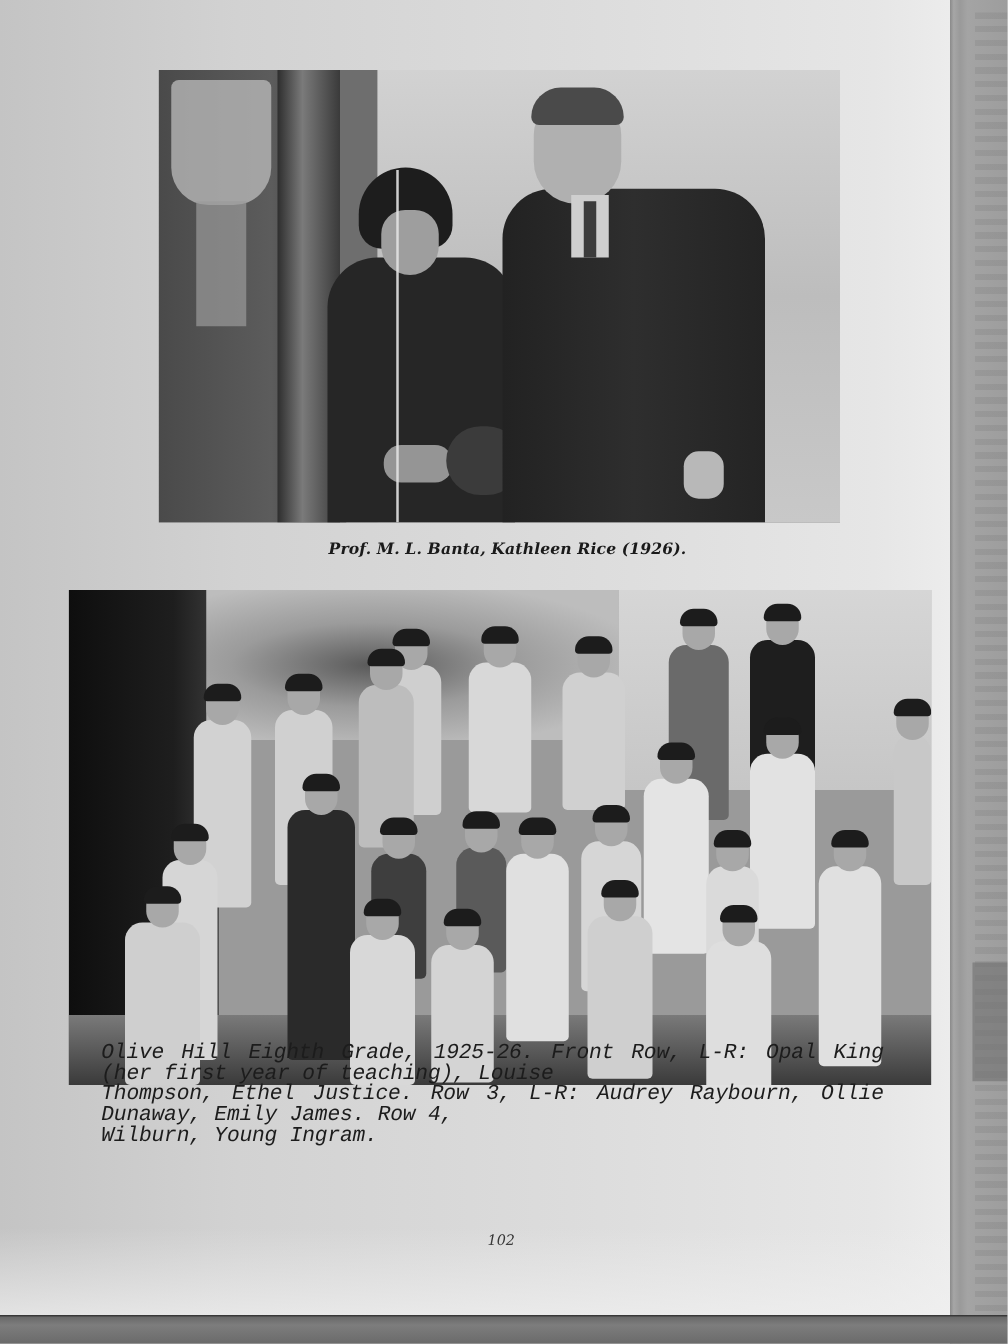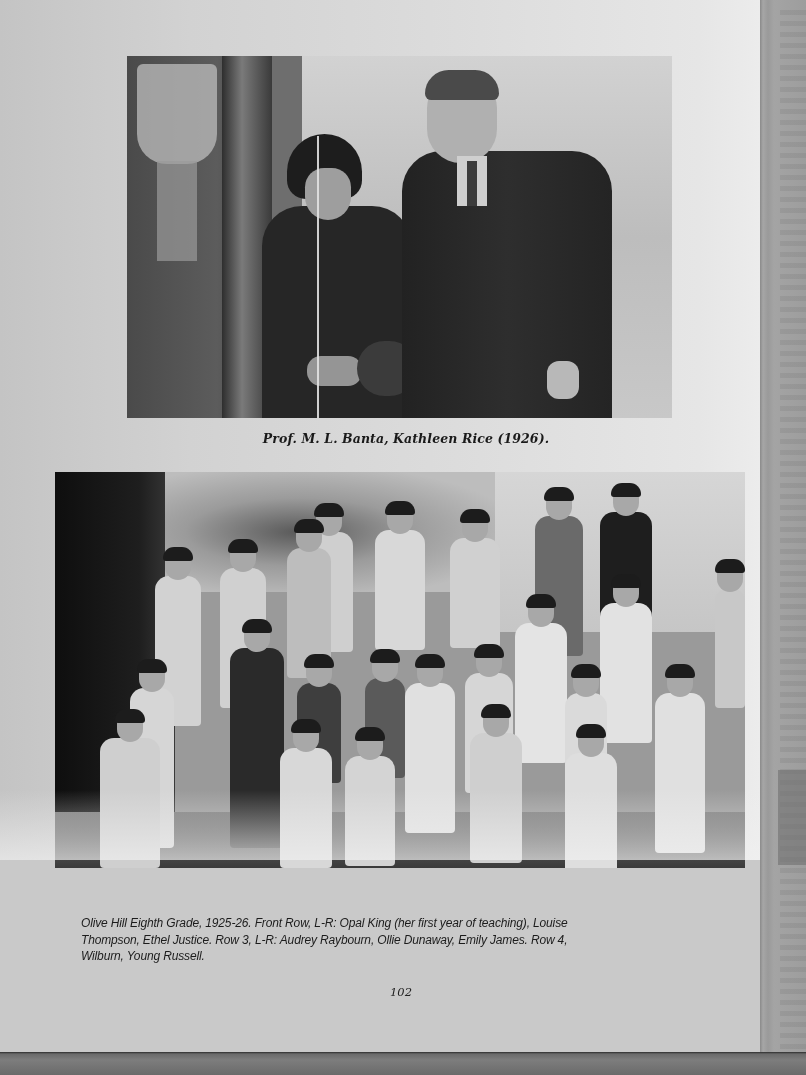--- a/index.html
+++ b/index.html
@@ -2,21 +2,21 @@
 <html><head>
   <meta charset="utf-8">
   <style>
     html, body { margin: 0; padding: 0; }
     body {
       width: 806px; height: 1075px; overflow: hidden; position: relative;
       background: #c9c9c9;
       font-family: "DejaVu Serif", serif;
     }
     .page {
-      position: absolute; left: 0; top: 0; width: 760px; height: 860px;
+      position: absolute; left: 0; top: 0; width: 760px; height: 1052px;
       background: linear-gradient(90deg, #c4c4c4 0%, #d2d2d2 25%, #dcdcdc 60%, #e6e6e6 92%, #ececec 100%);
     }
     .page::after {
       content: ""; position: absolute; left: 0; right: 0; bottom: 0; height: 70px;
       background: linear-gradient(180deg, rgba(255,255,255,0) 0%, rgba(240,240,240,0.7) 100%);
     }
     .gutter {
       position: absolute; left: 760px; top: 0; width: 46px; height: 1075px;
       background: linear-gradient(90deg, #8a8a8a 0px, #a6a6a6 3px, #9a9a9a 8px, #a4a4a4 14px, #9d9d9d 46px);
     }
@@ -73,23 +73,23 @@
     }
     .pb-tree-dark { position: absolute; left: 0; top: 0; width: 120px; height: 396px; background: linear-gradient(90deg, #0e0e0e, #1e1e1e 70%, #3a3a3a); }
     .pb-foliage { position: absolute; left: 110px; top: 0; width: 330px; height: 120px; background: radial-gradient(ellipse at 40% 50%, #5a5a5a 0%, #9b9b9b 40%, #bdbdbd 80%); }
     .pb-bg-light { position: absolute; left: 440px; top: 0; width: 250px; height: 160px; background: linear-gradient(180deg, #d6d6d6, #c6c6c6); }
     .pb-ground { position: absolute; left: 0; top: 340px; width: 690px; height: 56px; background: linear-gradient(180deg, #7a7a7a, #3a3a3a); }
     .pb-person { position: absolute; border-radius: 14px 14px 4px 4px; }
     .pb-head { position: absolute; width: 26px; height: 30px; border-radius: 13px 13px 14px 14px; background: #a8a8a8; }
     .pb-hair { position: absolute; width: 30px; height: 14px; border-radius: 15px 15px 4px 4px; background: #1c1c1c; }
 
     .caption-bottom {
-      position: absolute; left: 81px; top: 915px; width: 626px;
-      font-family: Liberation Sans, sans-serif; font-style: italic;
-      font-size: 12px; line-height: 16.7px; color: #1c1c1c;
+      position: absolute; left: 81px; top: 835px; width: 626px;
+      font-family: Liberation Mono, monospace; font-style: italic;
+      font-size: 17px; line-height: 16.7px; color: #1c1c1c;
       text-align: justify; text-align-last: left; letter-spacing: -0.15px;
     }
     .page-number {
       position: absolute; left: 0; width: 806px; top: 985px; text-align: center;
       font-family: "DejaVu Serif", serif; font-style: italic; font-size: 11.5px; color: #222;
       padding-left: 0;
     }
     .page-number span { position: relative; left: -2px; }
   </style>
 </head>
@@ -199,21 +199,21 @@
         <div class="pb-hair" style="left: 426px; top: 232px;"></div>
         <div class="pb-person" style="left: 510px; top: 281px; width: 52px; height: 120px; background: rgb(222, 222, 222);"></div>
         <div class="pb-head" style="left: 523px; top: 255px;"></div>
         <div class="pb-hair" style="left: 521px; top: 252px;"></div>
       </div>
   </div>
 
   <div class="caption-bottom">
     <div>Olive Hill Eighth Grade, 1925-26.  Front Row, L-R: Opal King (her first year of teaching), Louise</div>
     <div>Thompson, Ethel Justice.  Row 3, L-R: Audrey Raybourn, Ollie Dunaway, Emily James.  Row 4,</div>
-    <div>Wilburn, Young Russell.</div>
+    <div>Wilburn, Young Ingram.</div>
   </div>
 
   <div class="page-number">
     <span>102</span>
   </div>
 </div>
 
 <div class="gutter">
   <div class="gutter-text"></div>
   <div class="gutter-dark-block"></div>

